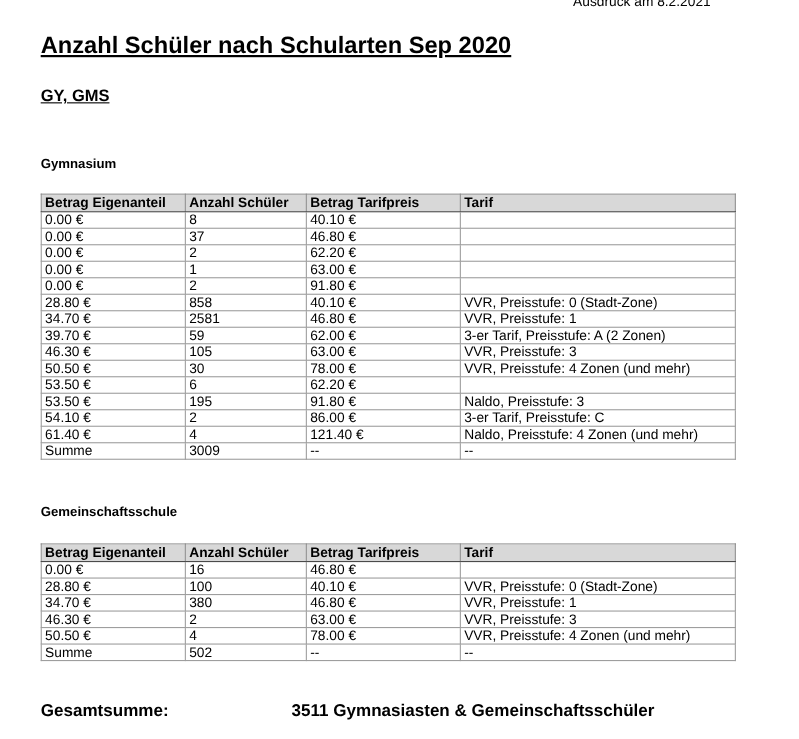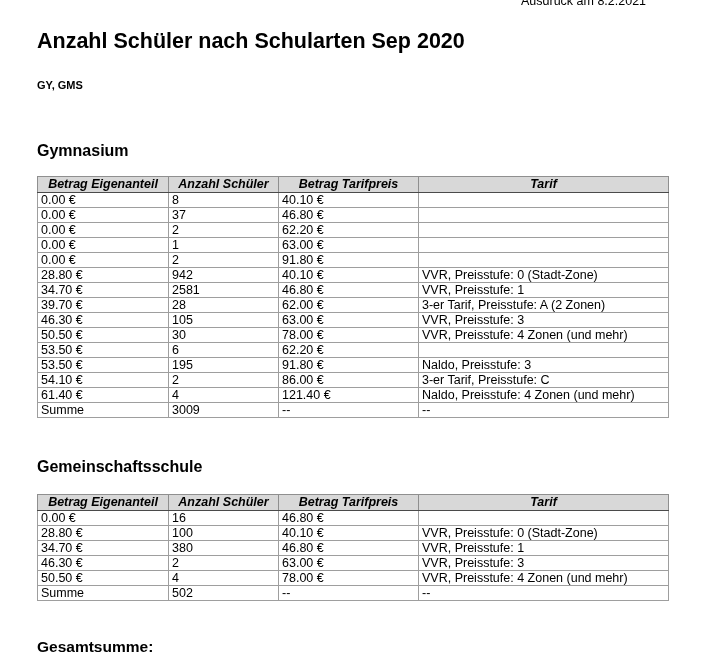--- a/index.html
+++ b/index.html
@@ -22,62 +22,63 @@
     font-size: 12.5px;
     white-space: nowrap;
   }
   .page-title {
     position: absolute;
     top: 29px;
     left: 37px;
     font-size: 21.5px;
     font-weight: 700;
     white-space: nowrap;
+    text-decoration: underline;
   }
   .page-subtitle {
     position: absolute;
     top: 79px;
     left: 37px;
-    font-size: 11px;
-    font-weight: 700;
-    white-space: nowrap;
+    font-size: 15px;
+    font-weight: 700;
+    white-space: nowrap;
+    text-decoration: underline;
   }
   .section-heading {
     position: absolute;
     left: 37px;
-    font-size: 16px;
+    font-size: 12px;
     font-weight: 700;
     white-space: nowrap;
   }
   #heading-0 { top: 142px; }
   #heading-1 { top: 458px; }
 
   table.report-table {
     position: absolute;
     left: 37px;
     width: 631px;
     border-collapse: collapse;
     table-layout: fixed;
     font-size: 12.5px;
   }
   #table-0 { top: 176px; }
   #table-1 { top: 494px; }
 
   table.report-table th {
     background: #d8d8d8;
     font-weight: 700;
-    text-align: center;
+    text-align: left;
     height: 15px;
     line-height: 15px;
     padding: 0 3px;
     border: 1px solid #8f8f8f;
     border-bottom: 1px solid #4a4a4a;
     overflow: hidden;
     white-space: nowrap;
-    font-style: italic;
   }
   table.report-table td {
     height: 14px;
     line-height: 14px;
     padding: 0 3px;
     border: 1px solid #9e9e9e;
     text-align: left;
     overflow: hidden;
     white-space: nowrap;
   }
@@ -148,33 +149,33 @@
         <td></td>
       </tr>
       <tr>
         <td>0.00 €</td>
         <td>2</td>
         <td>91.80 €</td>
         <td></td>
       </tr>
       <tr>
         <td>28.80 €</td>
-        <td>942</td>
+        <td>858</td>
         <td>40.10 €</td>
         <td>VVR, Preisstufe: 0 (Stadt-Zone)</td>
       </tr>
       <tr>
         <td>34.70 €</td>
         <td>2581</td>
         <td>46.80 €</td>
         <td>VVR, Preisstufe: 1</td>
       </tr>
       <tr>
         <td>39.70 €</td>
-        <td>28</td>
+        <td>59</td>
         <td>62.00 €</td>
         <td>3-er Tarif, Preisstufe: A (2 Zonen)</td>
       </tr>
       <tr>
         <td>46.30 €</td>
         <td>105</td>
         <td>63.00 €</td>
         <td>VVR, Preisstufe: 3</td>
       </tr>
       <tr>
@@ -268,13 +269,14 @@
         <td>Summe</td>
         <td>502</td>
         <td>--</td>
         <td>--</td>
       </tr>
     </tbody>
 </table>
 
 <div class="grand-total">
   <span class="label">Gesamtsumme:</span>
+  <span class="value">3511 Gymnasiasten &amp; Gemeinschaftsschüler</span>
 </div>
 
 </body></html>

